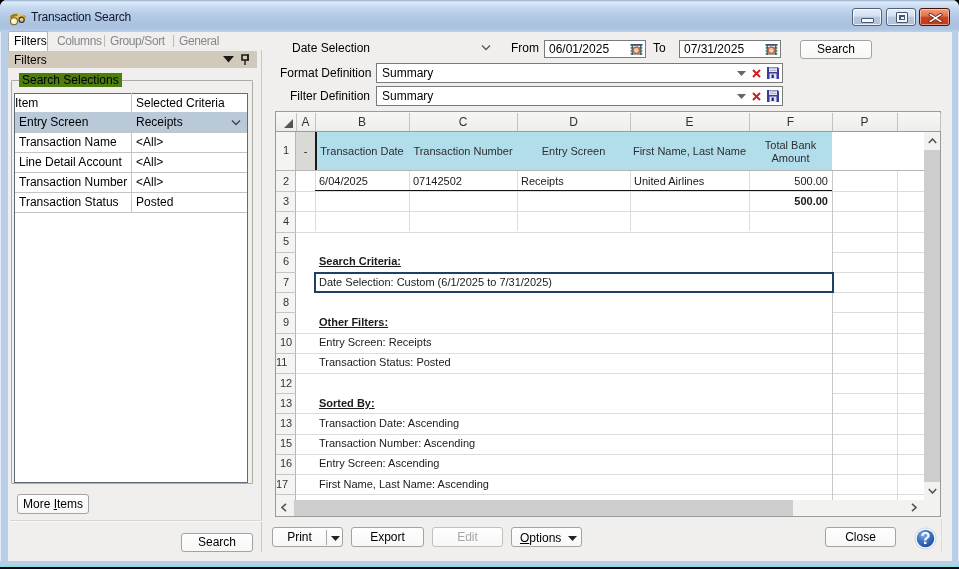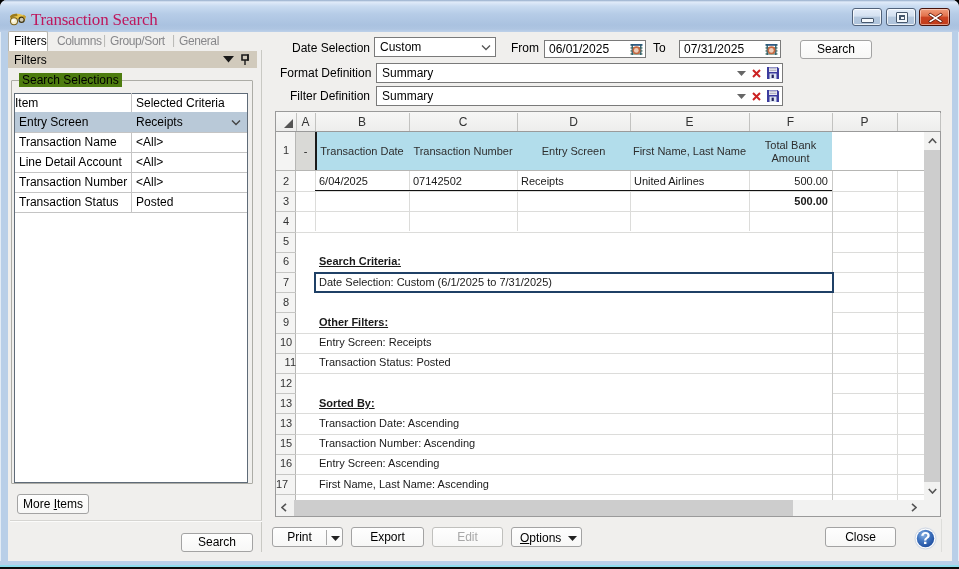--- a/index.html
+++ b/index.html
@@ -4,21 +4,21 @@
 * { margin:0; padding:0; box-sizing:border-box; }
 html,body { width:959px; height:569px; overflow:hidden; }
 body { font-family:"Liberation Sans", sans-serif; position:relative; background:#000; }
 .abs { position:absolute; }
 .win { position:absolute; left:0; top:0; width:959px; height:569px;
   border-radius:7px 7px 0 0; background:#b9cfe8; overflow:hidden;
   box-shadow:inset 1px 0 0 rgba(255,255,255,.6), inset -1px 0 0 rgba(255,255,255,.6); }
 .titlebar { position:absolute; left:0; top:0; width:959px; height:32px;
   background:linear-gradient(#93abc9 0px, #e0ebf9 2px, #cadcf1 6px, #b6cce7 14px, #aac2e0 25px, #aec5e2 29px, #bed1e9 32px);
   border-radius:7px 7px 0 0; }
-.titletext { position:absolute; left:31px; top:10px; font-size:17px; color:#be185d; letter-spacing:-0.2px;font-family:Liberation Serif, serif; }
+.titletext { position:absolute; left:31px; top:10px; font-size:12px; color:#0f172a; letter-spacing:-0.2px; }
 .tbtn { position:absolute; top:8px; height:18px; border-radius:3px; }
 .content { position:absolute; left:8px; top:32px; width:944px; height:529px; background:#f0efed; }
 .btn { position:absolute; background:linear-gradient(#fefefe,#f7f7f6); border:1px solid #a3a3a3; border-radius:3px;
   font-size:12px; color:#000; text-align:center; }
 .lbl { position:absolute; font-size:12px; color:#000; white-space:nowrap; }
 .field { position:absolute; background:#fff; border:1px solid #7a7a7a; font-size:12px; color:#000; }
 </style></head><body>
 <div class="win">
  <div class="titlebar"></div>
 <svg class="abs" style="left:8px;top:11px" width="19" height="16" viewBox="0 0 19 16">
@@ -87,21 +87,20 @@
 <div class="lbl" style="left:19px;top:175px">Transaction Number</div>
 <div class="lbl" style="left:136px;top:175px">&lt;All&gt;</div>
 <div class="abs" style="left:15px;top:192px;width:232px;height:1px;background:#c4c4c4"></div>
 <div class="lbl" style="left:19px;top:195px">Transaction Status</div>
 <div class="lbl" style="left:136px;top:195px">Posted</div>
 <div class="abs" style="left:15px;top:212px;width:232px;height:1px;background:#c4c4c4"></div>
 <div class="btn" style="left:17px;top:494px;width:72px;height:20px;line-height:18px">More <span style="text-decoration:underline">I</span>tems</div>
 <div class="abs" style="left:10px;top:520px;width:252px;height:1px;background:#d6d5d2;box-shadow:0 1px 0 #fbfbfa"></div>
 <div class="btn" style="left:181px;top:533px;width:72px;height:19px;line-height:17px">Search</div>
 <div class="lbl" style="left:292px;top:41px;width:74px;text-align:right">Date Selection</div>
-<div class="field" style="left:374px;top:37px;width:122px;height:20px;line-height:18px;padding-left:5px">Custom</div>
 <svg class="abs" style="left:481px;top:45px" width="10" height="6" viewBox="0 0 10 6">
       <path d="M1 0.5 L5 4.5 L9 0.5" fill="none" stroke="#555" stroke-width="1.3"></path>
     </svg>
 <div class="lbl" style="left:511px;top:41px">From</div>
 <div class="field" style="left:544px;top:40px;width:102px;height:18px;line-height:16px;padding-left:4px">06/01/2025</div>
 <div class="lbl" style="left:653px;top:41px">To</div>
 <div class="field" style="left:679px;top:40px;width:102px;height:18px;line-height:16px;padding-left:4px">07/31/2025</div>
 <div class="btn" style="left:800px;top:40px;width:72px;height:19px;line-height:17px">Search</div>
 <svg class="abs" style="left:630px;top:43px" width="13" height="13" viewBox="0 0 13 13">
 <rect x="0.5" y="1" width="12" height="1.8" fill="#2c5a86"></rect>
@@ -215,21 +214,21 @@
 <div class="abs" style="left:832px;top:332.6px;width:92px;height:1px;background:#dcdcda"></div>
 <div class="abs" style="left:296px;top:332.6px;width:536px;height:1px;background:#dcdcda"></div>
 <div class="abs" style="left:276px;top:315.9px;width:20px;text-align:center;font-size:11px;color:#333">9</div>
 <div class="abs" style="left:276px;top:352.8px;width:20px;height:1px;background:#c6c6c4"></div>
 <div class="abs" style="left:832px;top:352.8px;width:92px;height:1px;background:#dcdcda"></div>
 <div class="abs" style="left:296px;top:352.8px;width:536px;height:1px;background:#dcdcda"></div>
 <div class="abs" style="left:276px;top:336.1px;width:20px;text-align:center;font-size:11px;color:#333">10</div>
 <div class="abs" style="left:276px;top:373.0px;width:20px;height:1px;background:#c6c6c4"></div>
 <div class="abs" style="left:832px;top:373.0px;width:92px;height:1px;background:#dcdcda"></div>
 <div class="abs" style="left:296px;top:373.0px;width:536px;height:1px;background:#dcdcda"></div>
-<div class="abs" style="left:276px;top:356.3px;width:20px;text-align:right;font-size:11px;color:#333">11</div>
+<div class="abs" style="left:276px;top:356.3px;width:20px;text-align:left;font-size:11px;color:#333">11</div>
 <div class="abs" style="left:276px;top:393.2px;width:20px;height:1px;background:#c6c6c4"></div>
 <div class="abs" style="left:832px;top:393.2px;width:92px;height:1px;background:#dcdcda"></div>
 <div class="abs" style="left:276px;top:376.5px;width:20px;text-align:center;font-size:11px;color:#333">12</div>
 <div class="abs" style="left:276px;top:413.4px;width:20px;height:1px;background:#c6c6c4"></div>
 <div class="abs" style="left:832px;top:413.4px;width:92px;height:1px;background:#dcdcda"></div>
 <div class="abs" style="left:296px;top:413.4px;width:536px;height:1px;background:#dcdcda"></div>
 <div class="abs" style="left:276px;top:396.7px;width:20px;text-align:center;font-size:11px;color:#333">13</div>
 <div class="abs" style="left:276px;top:433.6px;width:20px;height:1px;background:#c6c6c4"></div>
 <div class="abs" style="left:832px;top:433.6px;width:92px;height:1px;background:#dcdcda"></div>
 <div class="abs" style="left:296px;top:433.6px;width:536px;height:1px;background:#dcdcda"></div>

